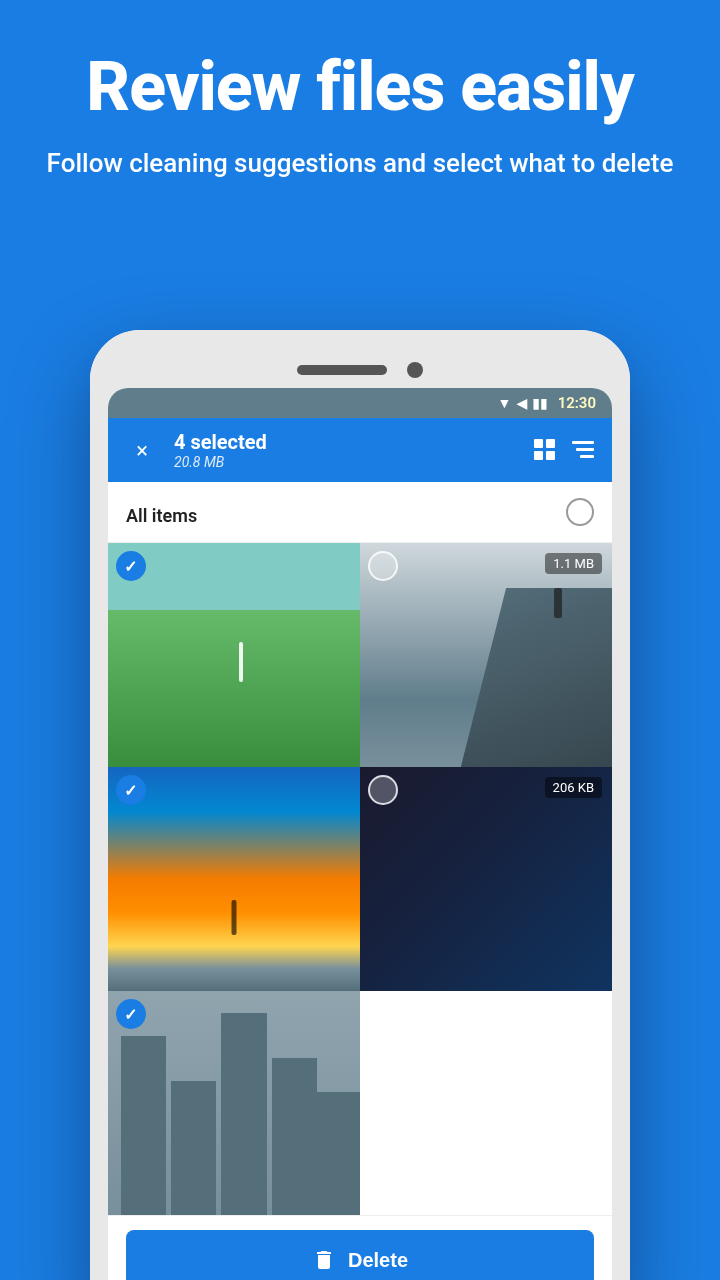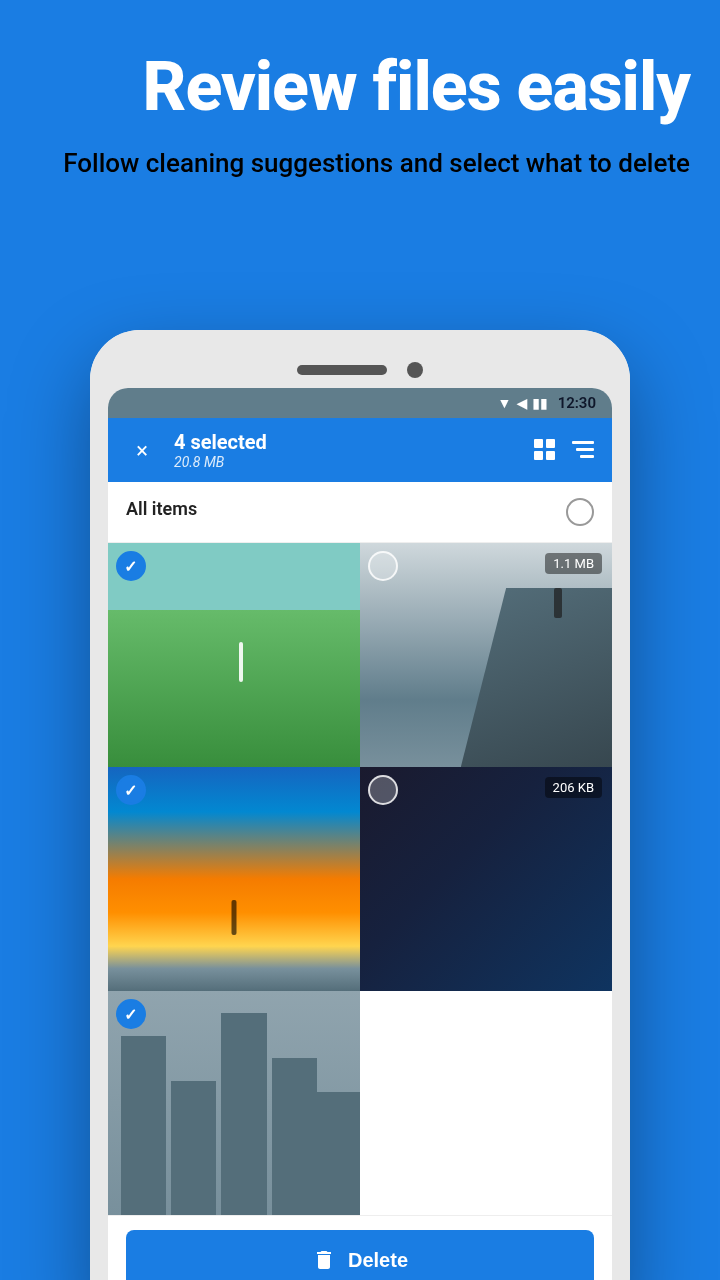--- a/index.html
+++ b/index.html
@@ -18,36 +18,36 @@
       inset: 0;
       background: #1a7de3;
     }
 
     
     .hero-section {
       position: absolute;
       top: 50px;
       left: 0;
       right: 0;
-      text-align: right;
+      text-align: center;
       padding: 0 30px;
     }
 
     .hero-title {
       font-size: 68px;
       font-weight: 800;
       color: #ffffff;
       line-height: 1.1;
       letter-spacing: -1px;
     }
 
     .hero-subtitle {
       font-size: 26px;
       font-weight: 500;
-      color: #000000;
+      color: #ffffff;
       line-height: 1.4;
       margin-top: 20px;
     }
 
     
     .phone-wrapper {
       position: absolute;
       top: 330px;
       left: 50%;
       transform: translateX(-50%);
@@ -128,21 +128,21 @@
       color: white;
       font-size: 14px;
     }
 
     .battery-icon {
       color: white;
       font-size: 14px;
     }
 
     .status-time {
-      color: #0f172a;
+      color: #fef9c3;
       font-size: 15px;
       font-weight: 600;
       margin-left: 4px;
     }
 
     
     .toolbar {
       background: #1a7de3;
       display: flex;
       align-items: center;
@@ -187,21 +187,21 @@
       color: white;
       font-size: 20px;
       cursor: pointer;
       display: flex;
       align-items: center;
     }
 
     
     .all-items-row {
       display: flex;
-      align-items: flex-start;
+      align-items: flex-end;
       justify-content: space-between;
       padding: 16px 18px;
       background: #fff;
       border-bottom: 1px solid #eee;
     }
 
     .all-items-label {
       font-size: 18px;
       font-weight: 600;
       color: #222;

